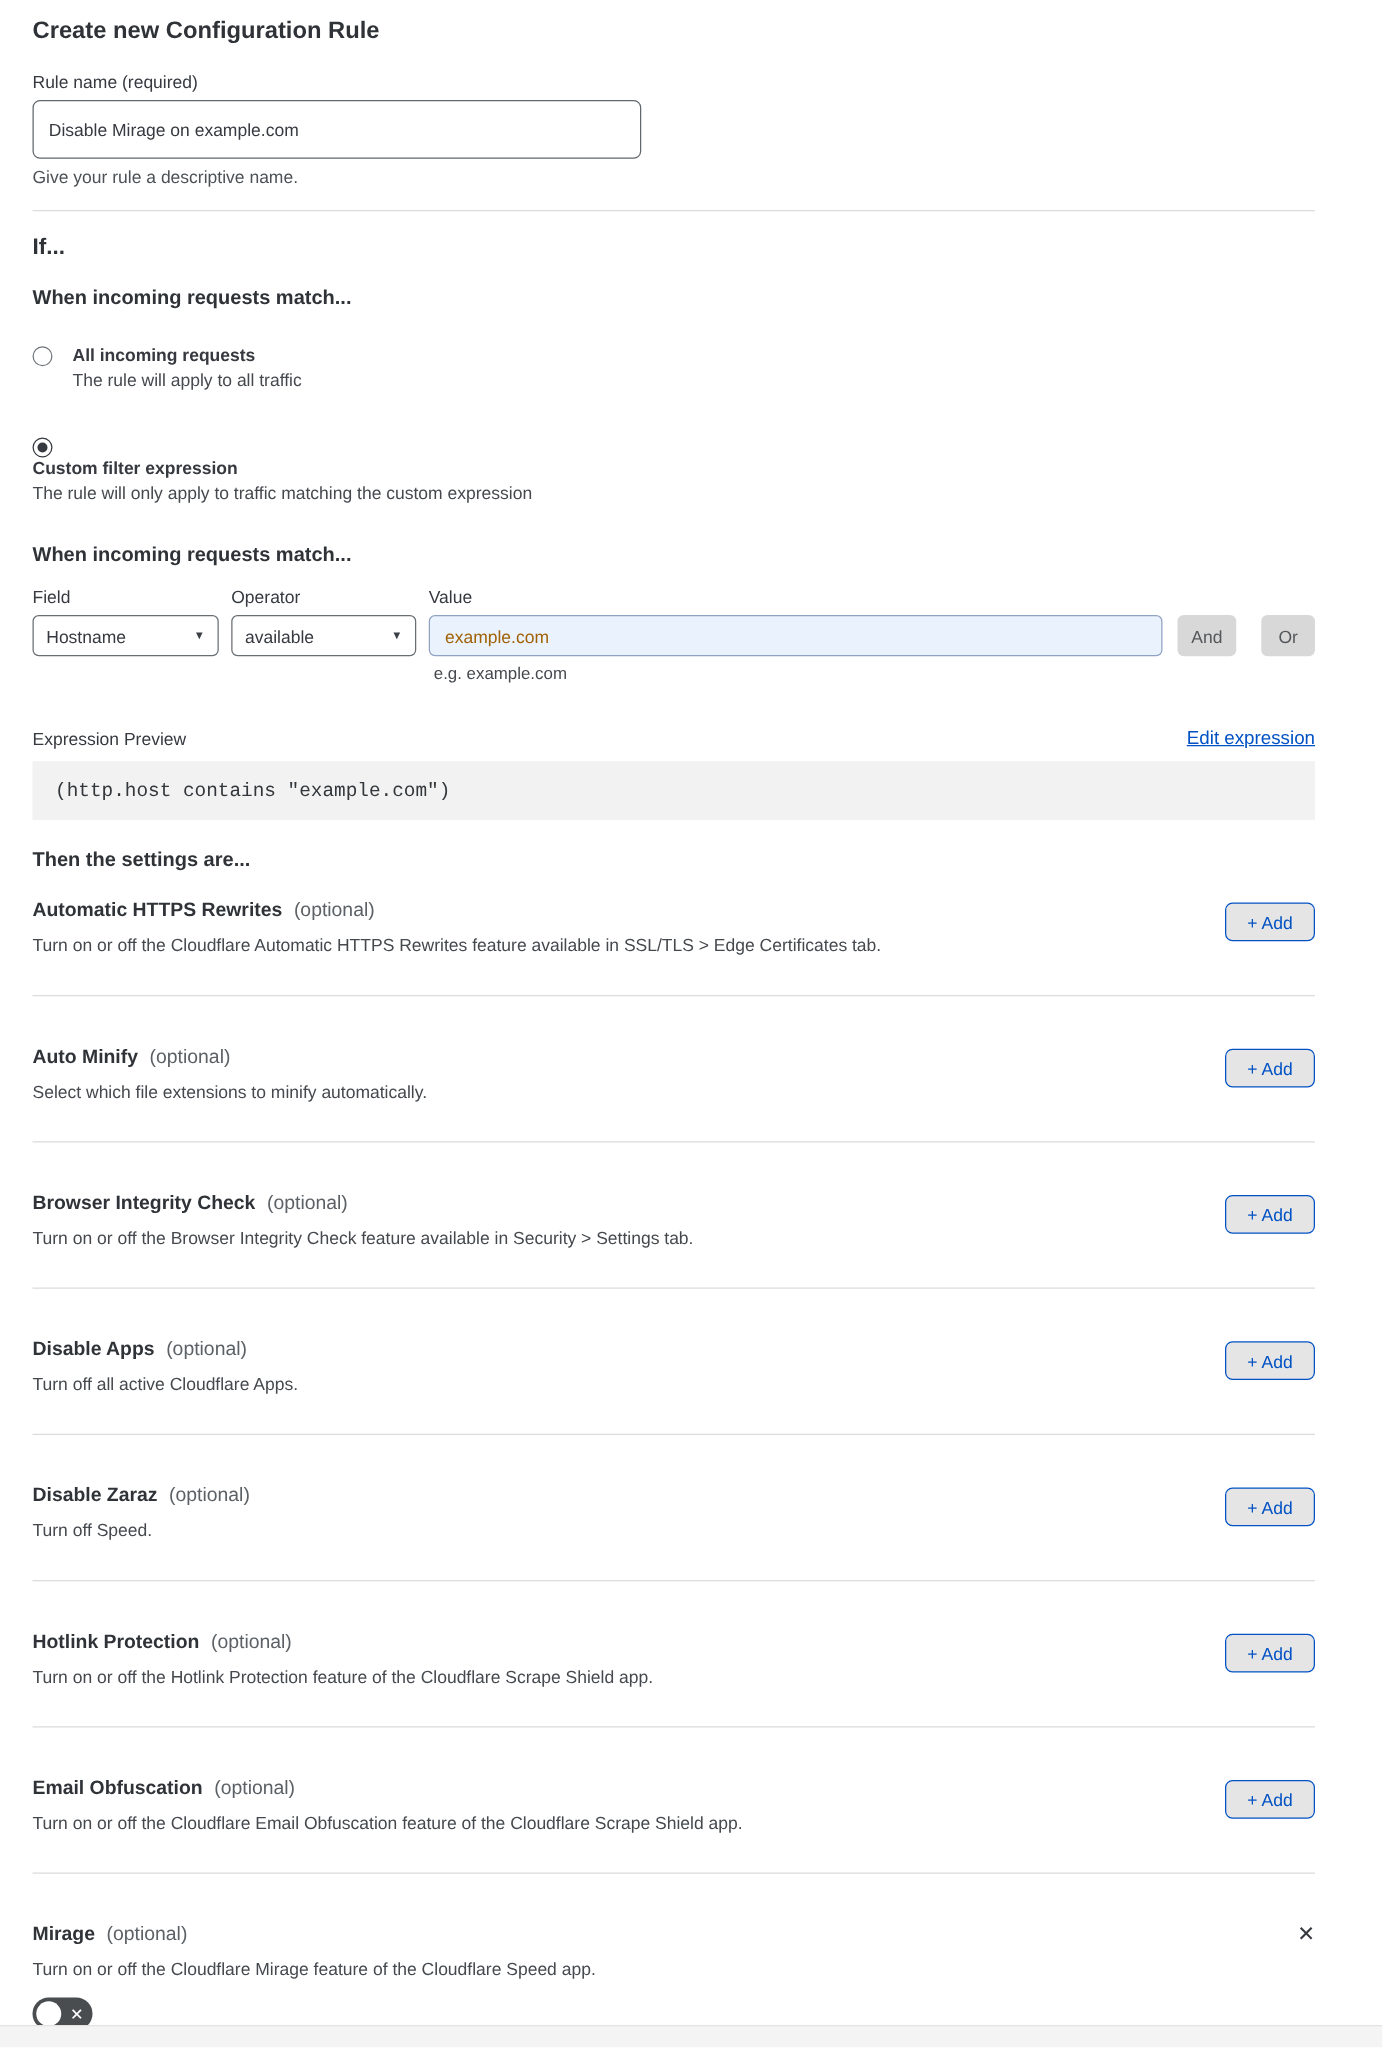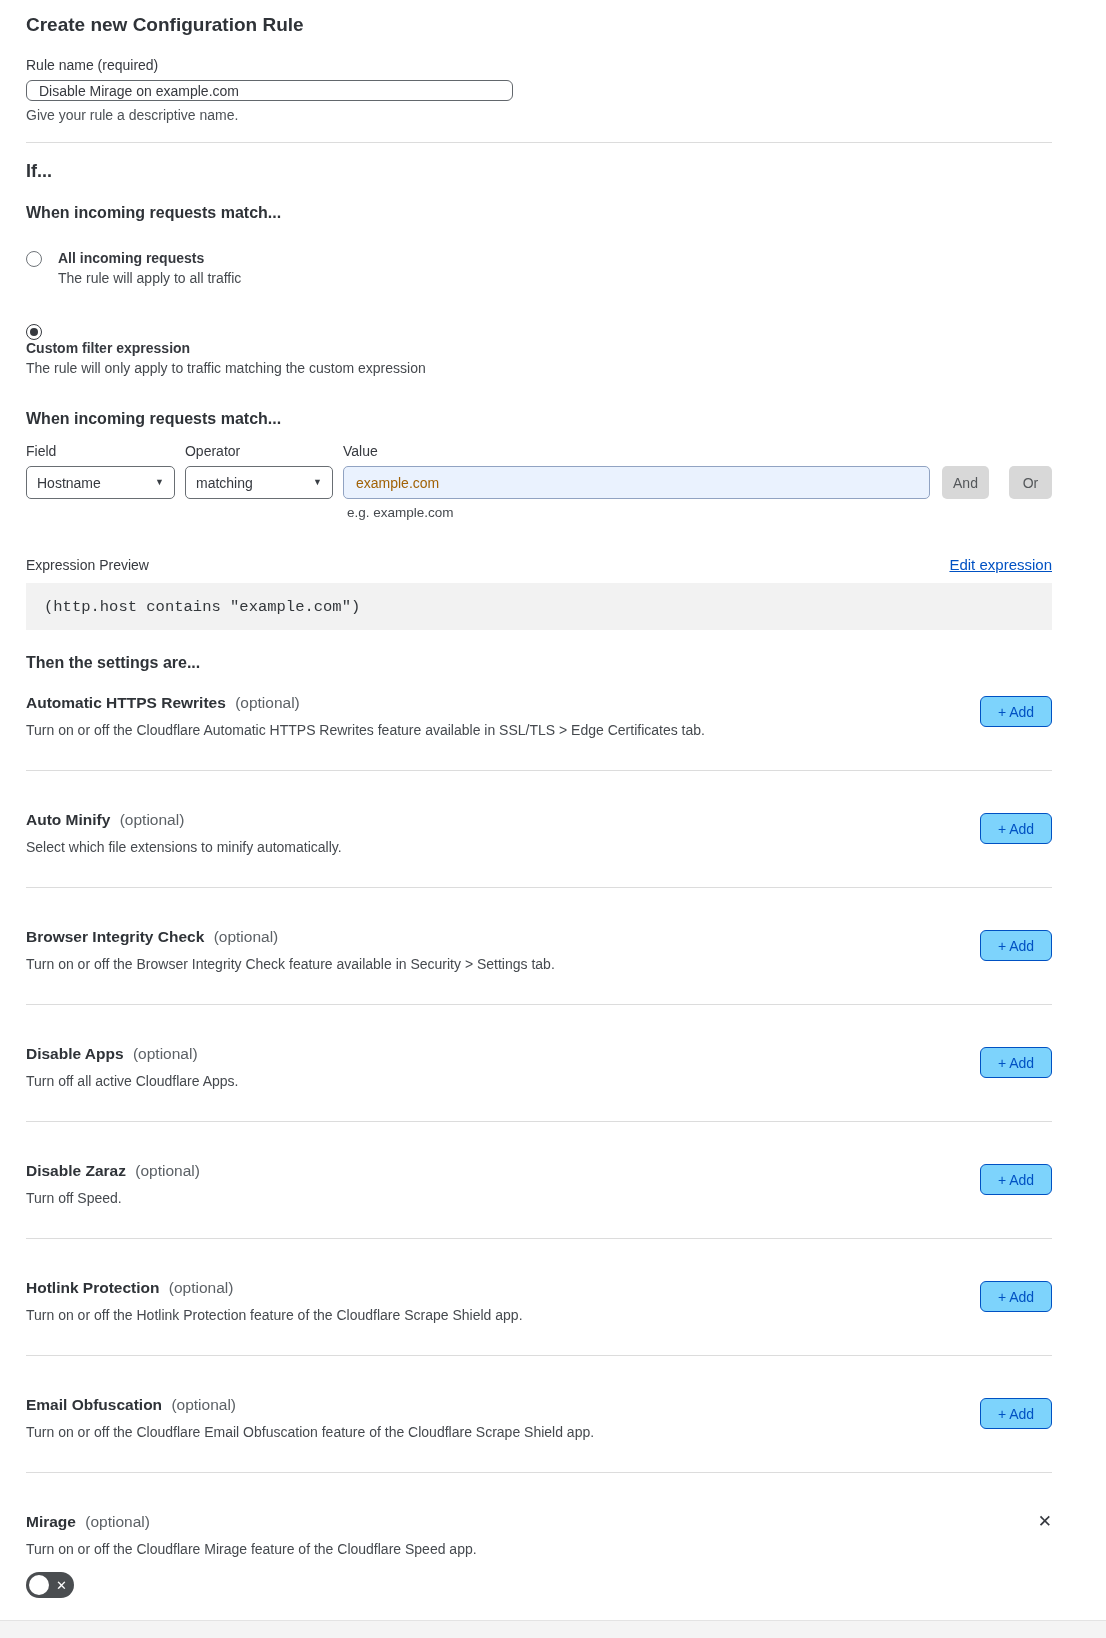--- a/index.html
+++ b/index.html
@@ -11,21 +11,21 @@
     background: #ffffff;
     font-family: "Liberation Sans", sans-serif;
     color: #36393f;
   }
   .container { padding: 14px 54px 0 26px; }
 
   .page-title { font-size: 19px; font-weight: 700; color: #2f3338; margin-bottom: 21px; }
 
   .field-label { font-size: 14px; color: #36393f; margin-bottom: 7px; }
   .rule-name-input {
-    width: 487px; height: 21px;
+    width: 487px; height: 47px;
     border: 1px solid #62676c; border-radius: 6px;
     padding: 0 12px; font-size: 14px; color: #36393f;
     font-family: "Liberation Sans", sans-serif;
     background: #fff;
   }
   .help-text { font-size: 14px; color: #4c5156; margin-top: 6px; }
 
   .divider { border: none; border-top: 1px solid #dcdcdc; margin-top: 19px; }
 
   .if-heading { font-size: 18px; font-weight: 700; color: #2f3338; margin-top: 18px; }
@@ -89,21 +89,21 @@
 
   .setting { display: flex; justify-content: space-between; padding-top: 40px; padding-bottom: 32px; }
   .setting.first { margin-top: 22px; padding-top: 0; }
   .setting-sep { border: none; border-top: 1px solid #dcdcdc; }
   .setting-title { font-size: 15.5px; }
   .setting-name { font-weight: 700; color: #2f3338; }
   .setting-optional { color: #5c6166; margin-left: 5px; font-weight: 400; }
   .setting-desc { font-size: 14px; color: #45494e; margin-top: 10px; }
   .add-btn {
     width: 72px; height: 31px; flex: none; align-self: flex-start; margin-top: 2px;
-    background: #7dd3fc; color: #0051c3; border: 1px solid #0051c3; border-radius: 6px;
+    background: #e5e5e5; color: #0051c3; border: 1px solid #0051c3; border-radius: 6px;
     font-size: 14px; font-family: "Liberation Sans", sans-serif; cursor: pointer;
   }
   .close-icon {
     flex: none; align-self: flex-start; margin-top: 0;
     font-size: 17px; color: #36393f; line-height: 17px;
     background: none; border: none; cursor: pointer;
     font-family: "Liberation Sans", sans-serif;
   }
   .toggle {
     position: relative; width: 48px; height: 26px; border-radius: 13px;
@@ -166,21 +166,21 @@
     <div class="builder-col-field">
       <div class="control-label">Field</div>
       <div class="select-box">
         <span>Hostname</span>
         <span class="chevron">▼</span>
       </div>
     </div>
     <div class="builder-col-operator">
       <div class="control-label">Operator</div>
       <div class="select-box">
-        <span>matching</span>
+        <span>available</span>
         <span class="chevron">▼</span>
       </div>
     </div>
     <div class="builder-col-value">
       <div class="control-label">Value</div>
       <input class="value-input" type="text" value="example.com" style="">
     </div>
     <div class="andor-wrap">
       <button class="andor-btn and">And</button>
       <button class="andor-btn or">Or</button>

